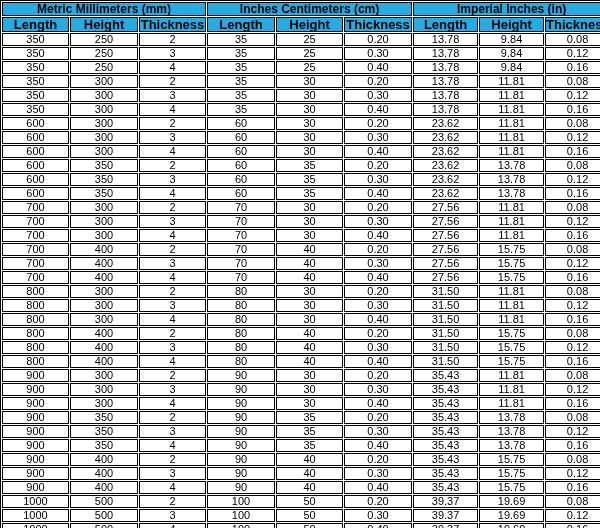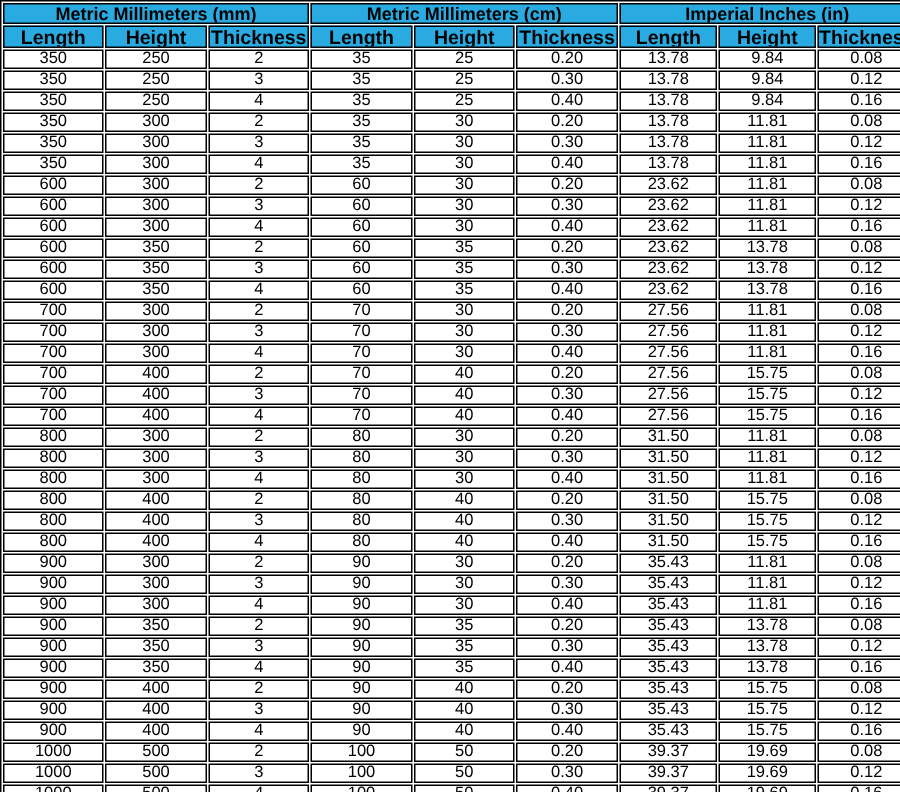--- a/index.html
+++ b/index.html
@@ -61,21 +61,21 @@
     <col style="width:68px">
       <col style="width:67px">
       <col style="width:68px">
     <col style="width:65px">
       <col style="width:65px">
       <col style="width:65px">
   </colgroup>
   <thead>
     <tr>
       <th class="group" colspan="3">Metric Millimeters (mm)</th>
-      <th class="group" colspan="3">Metric Millimeters (cm)</th>
+      <th class="group" colspan="3">Inches Centimeters (cm)</th>
       <th class="group" colspan="3">Imperial Inches (in)</th>
     </tr>
     <tr>
       <th class="sub">Length</th>
       <th class="sub">Height</th>
       <th class="sub">Thickness</th>
       <th class="sub">Length</th>
       <th class="sub">Height</th>
       <th class="sub">Thickness</th>
       <th class="sub">Length</th>

